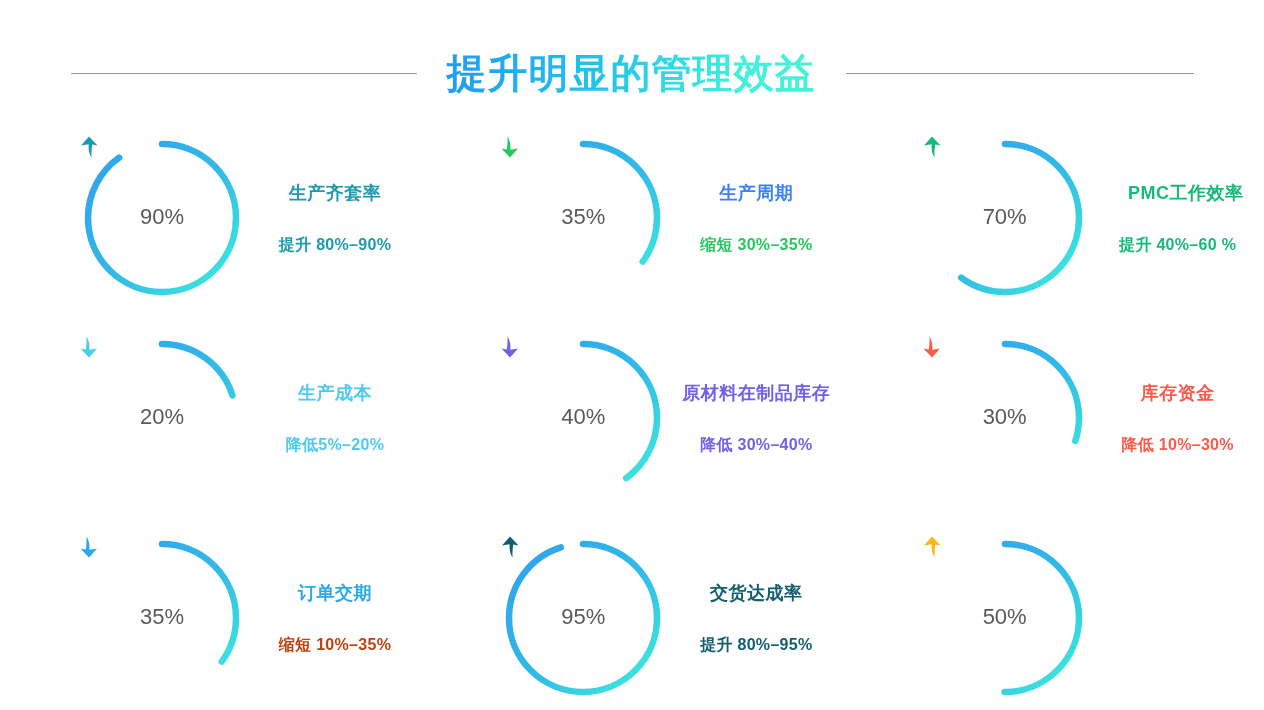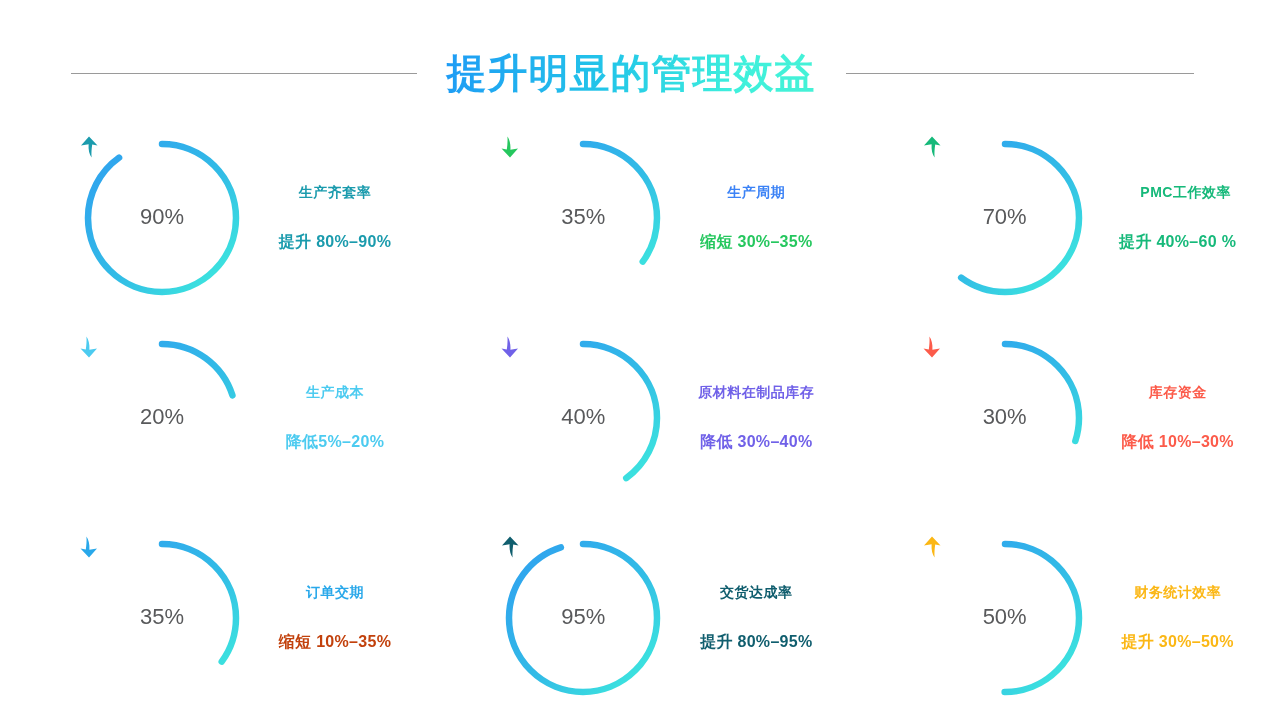--- a/index.html
+++ b/index.html
@@ -111,21 +111,21 @@
   .metric-text {
     margin-left: 14px;
     display: flex;
     flex-direction: column;
     align-items: center;
     justify-content: center;
     flex: 0 0 auto;
     min-width: 150px;
   }
   .metric-name {
-    font-size: 14px;
+    font-size: 18px;
     font-weight: bold;
     white-space: nowrap;
     letter-spacing: 0.5px;
     margin-bottom: 30px;
   }
   .metric-delta {
     font-size: 16px;
     font-weight: bold;
     white-space: nowrap;
     letter-spacing: 0.3px;
@@ -363,18 +363,14 @@
         </svg>
         <div class="gauge-center">
           <div class="gauge-value">50%</div>
           <span>
             <svg class="gauge-arrow" viewBox="0 0 22 24">
               <path d="M11 1.5 L19.5 10.5 L14.2 9.4 C13.6 14 13.2 18 13.6 22.5 C11.4 19.6 10.2 14.8 10.6 9.2 L3 10.6 Z" fill="#fbb715"></path>
             </svg>
           </span>
         </div>
       </div>
-      <div class="metric-text">
-        <div class="metric-name" style="color: rgb(251, 183, 21);">财务统计效率</div>
-        <div class="metric-delta" style="color: rgb(251, 183, 21);">提升 30%–50%</div>
-      </div>
     </div>
   </div>
 
 </body></html>

